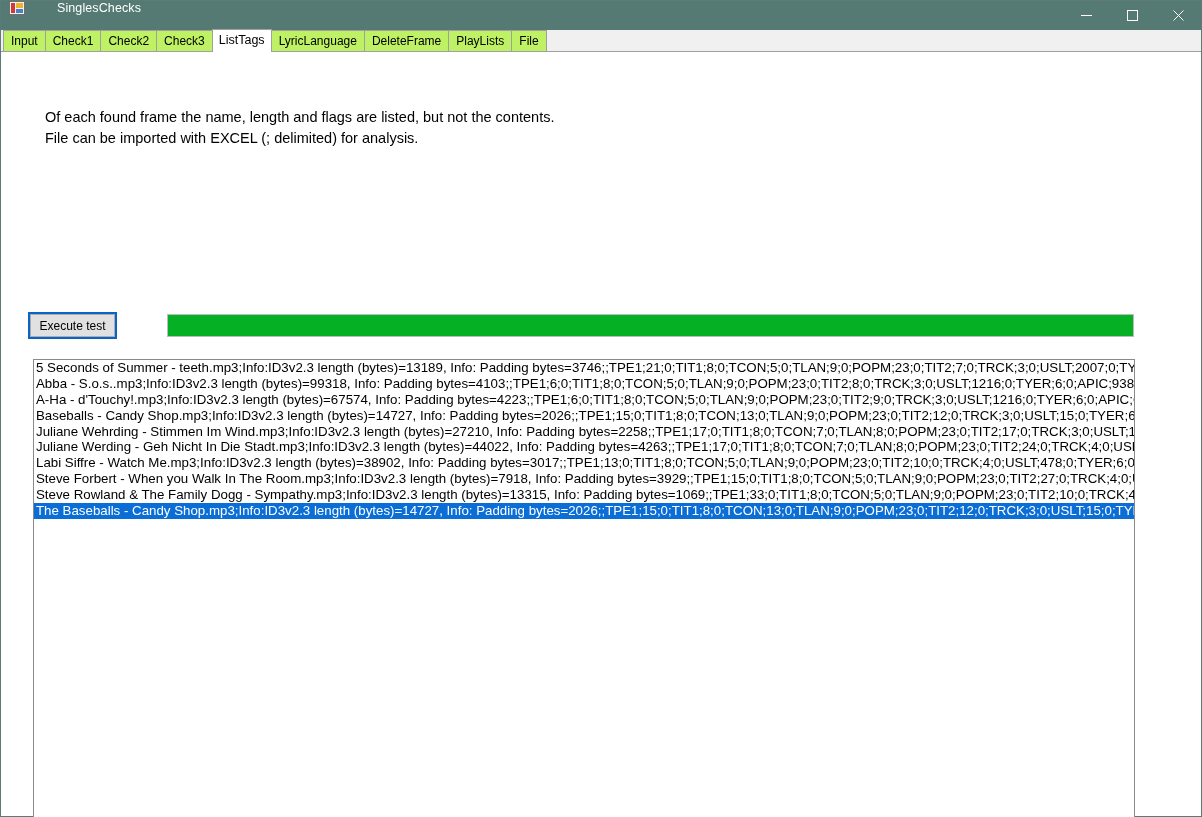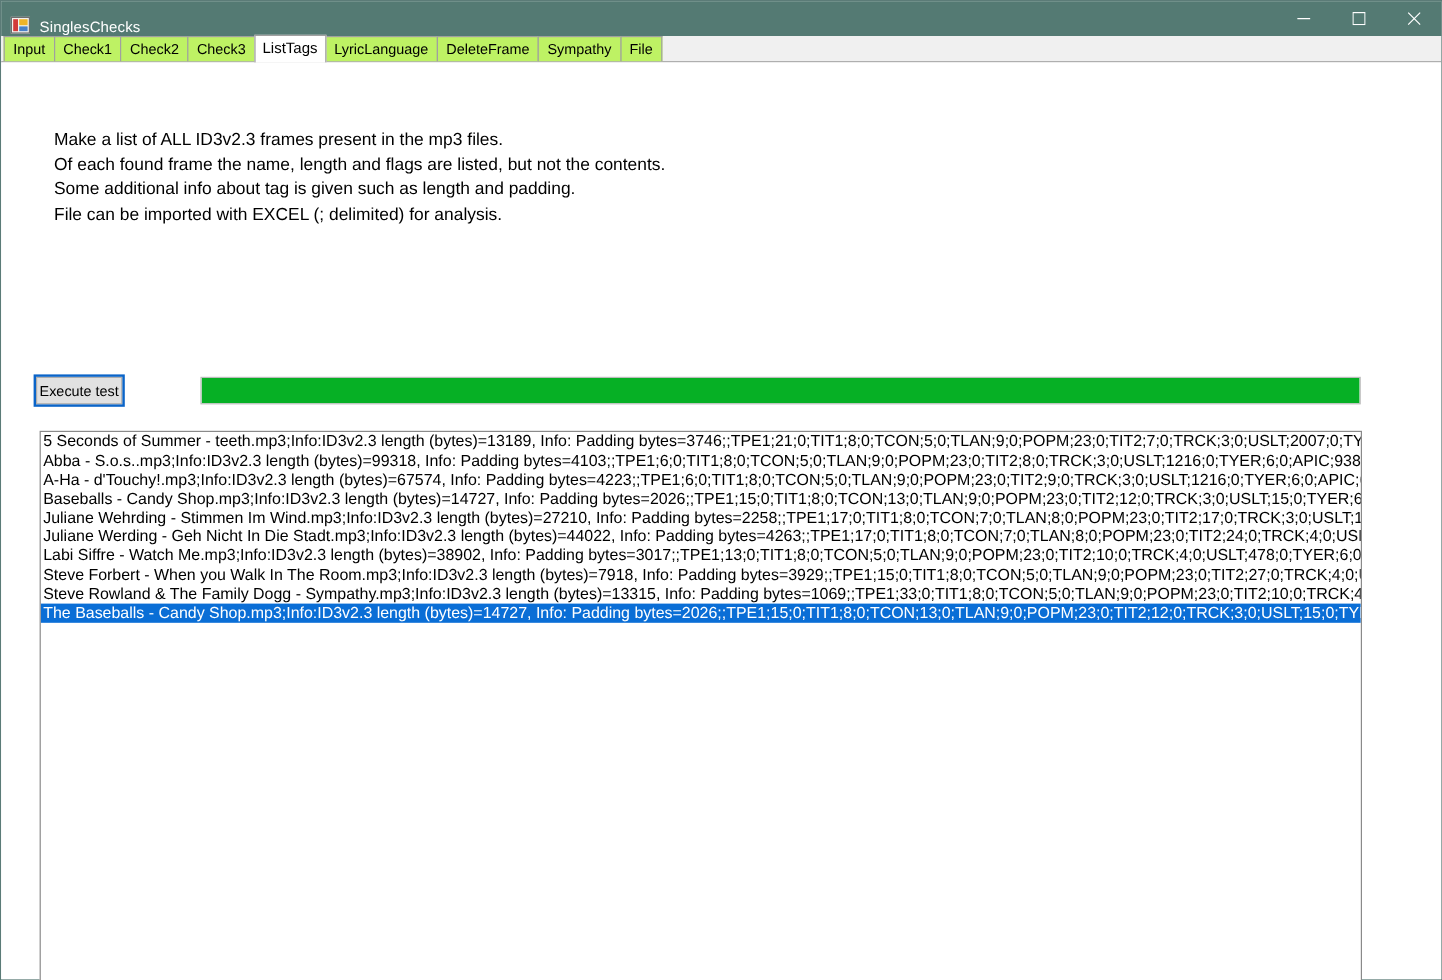--- a/index.html
+++ b/index.html
@@ -26,22 +26,23 @@
     display: flex;
     flex-direction: column;
   }
 
   
   .titlebar {
     height: 29px;
     min-height: 29px;
     background: #547a73;
     display: flex;
-    align-items: flex-end;
-    position: relative;
+    align-items: flex-start;
+    position: relative;
+    gap: 24px;
   }
   .title-icon {
     width: 16px;
     height: 16px;
     margin-left: 8px;
     margin-right: 8px;
     position: relative;
     flex: none;
   }
   .title-icon .frm {
@@ -145,21 +146,21 @@
     color: #000000;
     line-height: 20.5px;
     white-space: nowrap;
   }
   .desc div { height: 20.5px; }
 
   .exec-btn {
     position: absolute;
     left: 29px;
     top: 262px;
-    width: 72px;
+    width: 85px;
     height: 23px;
     background: #e1e1e1;
     border: 1px solid #adadad;
     outline: 2px solid #0a64c8;
     outline-offset: 0px;
     font-size: 12px;
     color: #000;
     display: flex;
     align-items: center;
     justify-content: center;
@@ -253,30 +254,28 @@
   </div>
 
   <div class="tabstrip" id="tabstrip">
       <div class="tab"><span>Input</span></div>
       <div class="tab"><span>Check1</span></div>
       <div class="tab"><span>Check2</span></div>
       <div class="tab"><span>Check3</span></div>
       <div class="tab selected"><span>ListTags</span></div>
       <div class="tab"><span>LyricLanguage</span></div>
       <div class="tab"><span>DeleteFrame</span></div>
-      <div class="tab"><span>Sympathy</span></div>
+      <div class="tab"><span>PlayLists</span></div>
       <div class="tab"><span>File</span></div>
     </div>
 
   <div class="page">
 
     <div class="desc" id="desc">
-        <div>Make a list of ALL ID3v2.3 frames present in the mp3 files.</div>
         <div>Of each found frame the name, length and flags are listed, but not the contents.</div>
-        <div>Some additional info about tag is given such as length and padding.</div>
         <div>File can be imported with EXCEL (; delimited) for analysis.</div>
       </div>
 
     <button class="exec-btn">Execute test</button>
 
     <div class="progress">
       <div class="fill" id="progfill" style="width: 100%; background: rgb(6, 176, 37);"></div>
     </div>
 
     <div class="listbox">

